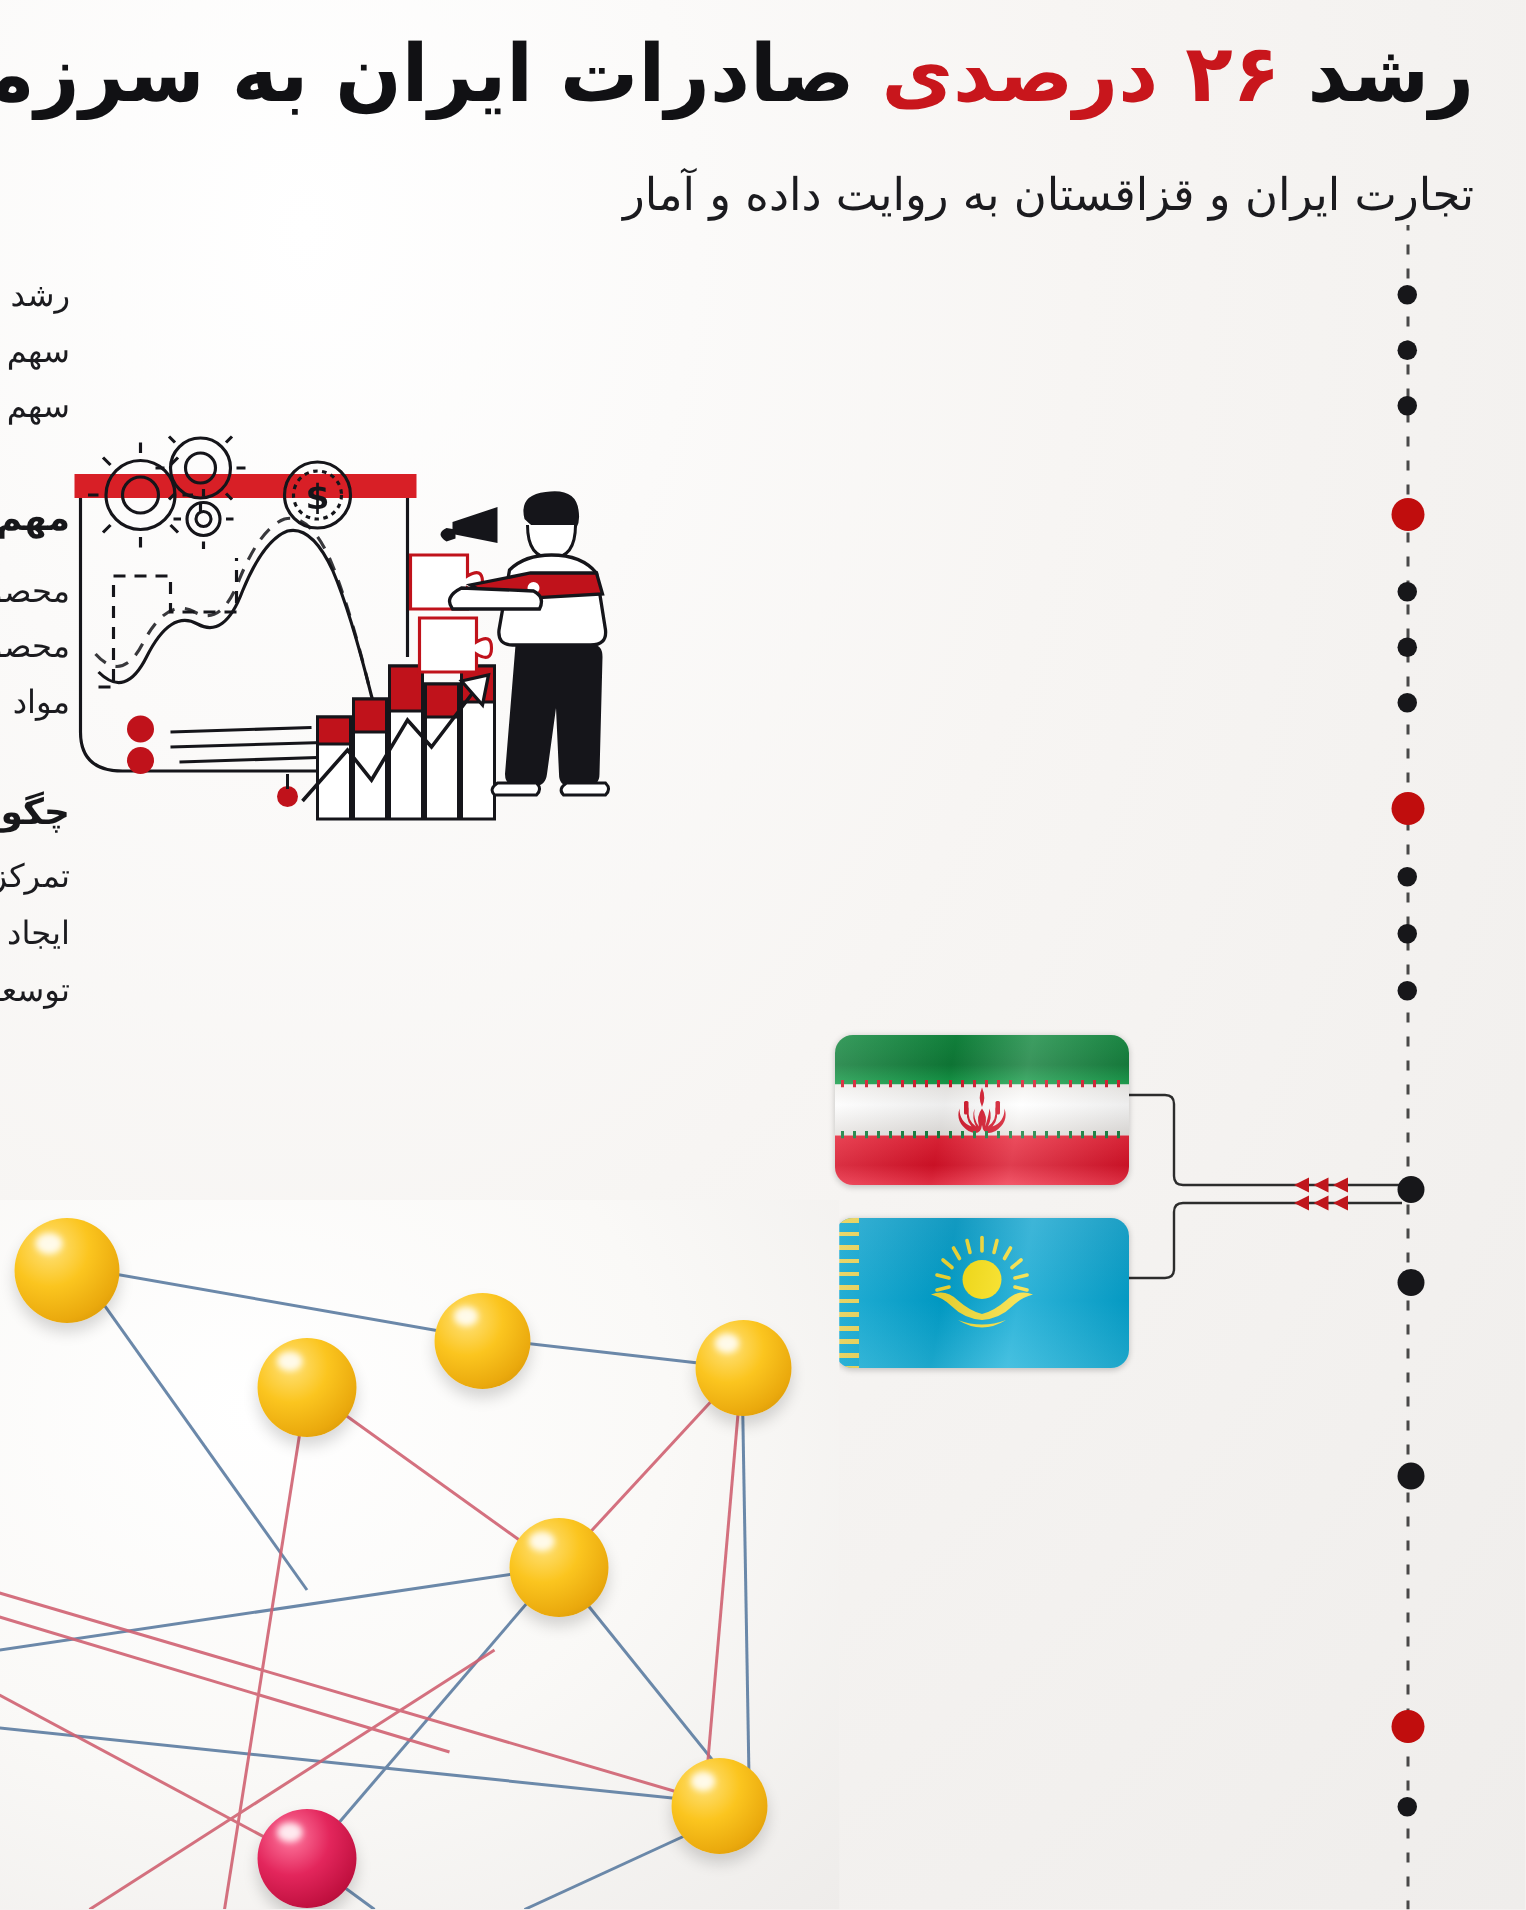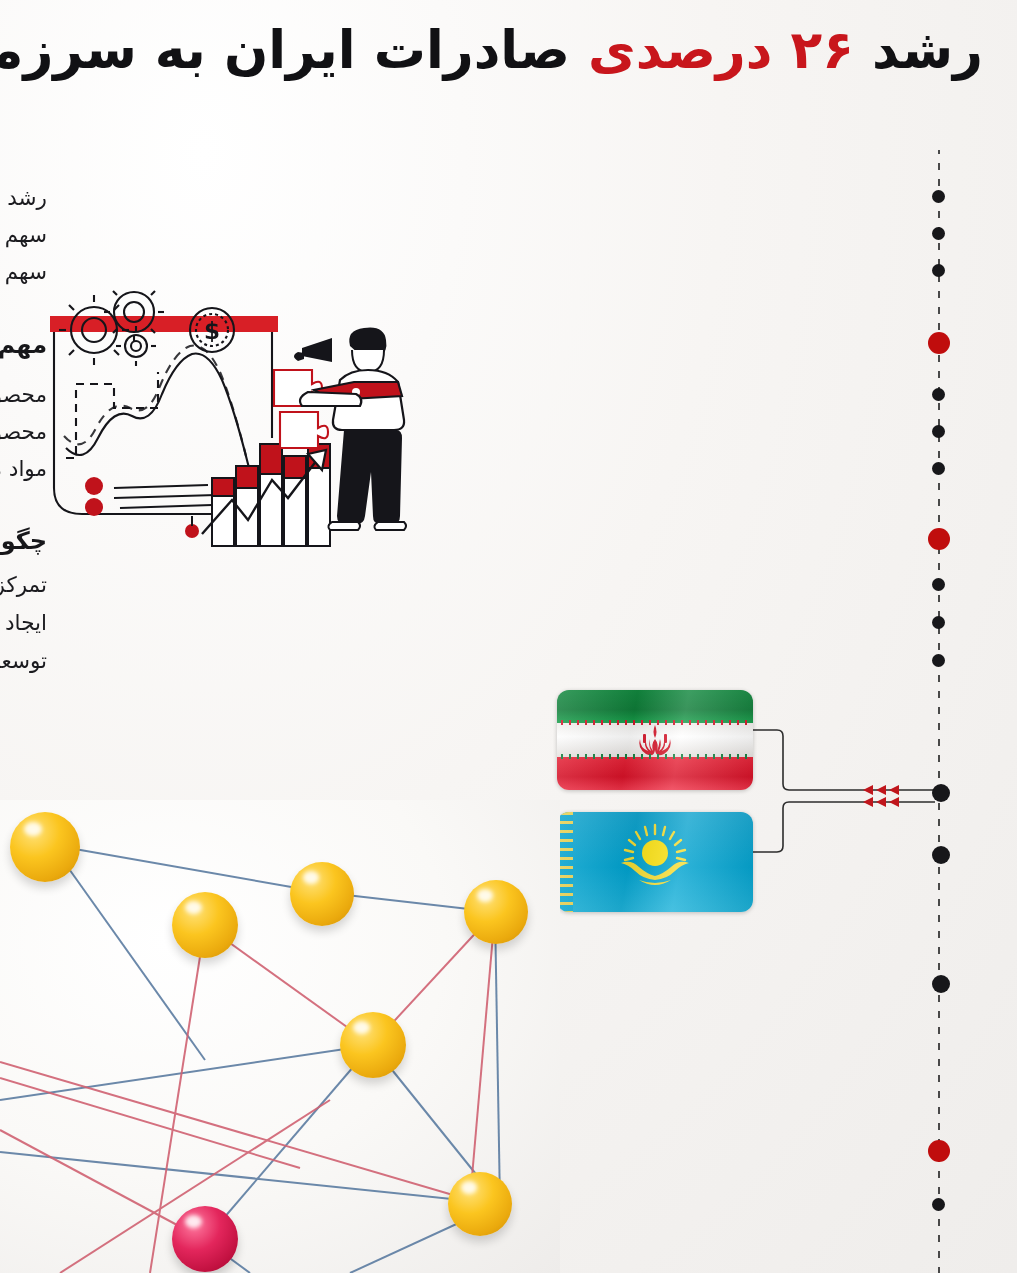--- a/index.html
+++ b/index.html
@@ -85,20 +85,21 @@
   .m{background:radial-gradient(circle at 34% 28%, #ff7aa0 0%, #e3265c 40%, #c0103f 75%, #8e0a2c 100%);
      box-shadow:0 6px 10px rgba(0,0,0,.18);}
 </style>
 </head>
 <body>
 
 <div id="page">
   <div class="paper"></div>
 
   <div class="title"><span>رشد </span><span class="rd">۲۶ درصدی</span><span> صادرات ایران به سرزمین اورانیوم</span></div>
+  <div class="subtitle">تجارت ایران و قزاقستان به روایت داده و آمار</div>
 
   <div class="rail"></div>
 
   <div class="dot sm" style="left:932px;top:190px;"></div>
   <div class="row stat" style="top:185px;"><span>رشد صادرات طی یک سال گذشته </span></div>
 
   <div class="dot sm" style="left:932px;top:227px;"></div>
   <div class="row stat" style="top:222px;"><span>سهم صادرات ایران به قزاقستان از کل صادرات ایران </span></div>
 
   <div class="dot sm" style="left:932px;top:264px;"></div>

